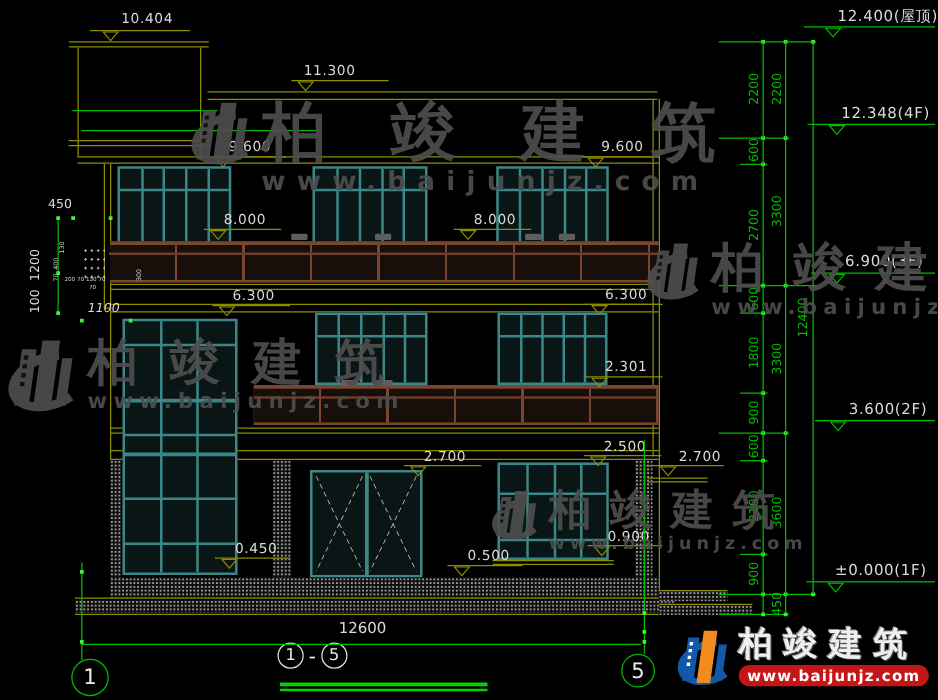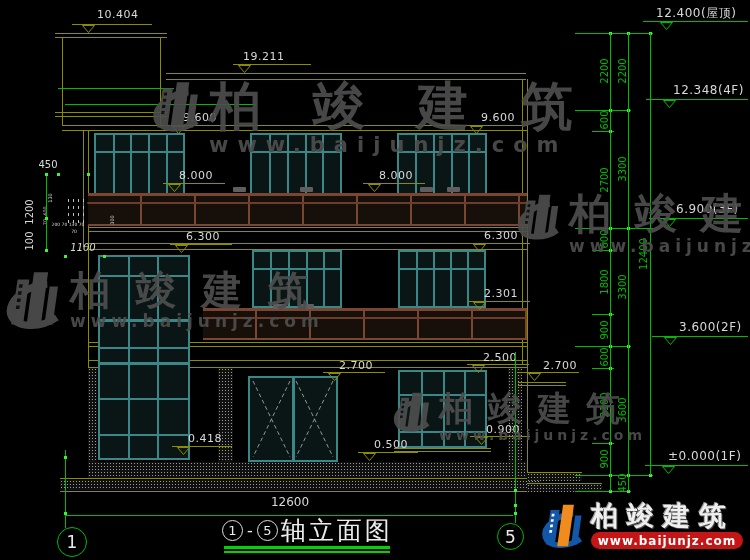--- a/index.html
+++ b/index.html
@@ -166,21 +166,20 @@
   <div class="lh" style="left:60px;top:478px;width:480px"></div>
   <div class="stip" style="left:60px;top:480px;width:480px;height:10px"></div>
   <div class="lh" style="left:60px;top:491px;width:480px"></div>
   <div class="stip" style="left:527px;top:472px;width:55px;height:9px;border-top:1px solid var(--ol)"></div>
   <div class="stip" style="left:527px;top:483px;width:75px;height:9px;border-top:1px solid var(--ol)"></div>
 
   <div id="titleblock">
     <span class="circ">1</span>
     <span class="tdash">-</span>
     <span class="circ">5</span>
-    <span class="ttext">轴立面图</span>
   </div>
   <div class="tline" style="left:224px;top:546px;width:166px;height:3px"></div>
   <div class="tline" style="left:224px;top:551px;width:166px;height:2px"></div>
 
   <div id="brand" style="z-index: 5;">
     <svg width="58" height="56" viewBox="0 0 64 60">
       <path d="M50 12 A26 16 -20 1 0 58 40" fill="none" stroke="#1358a8" stroke-width="6"></path>
       <g transform="skewX(-8)">
         <rect x="26" y="8" width="10" height="38" fill="#1358a8"></rect>
         <rect x="39" y="2" width="12" height="46" fill="#f08c1e"></rect>
@@ -195,21 +194,21 @@
       <div id="brandtext">柏竣建筑</div>
       <div id="brandurl">www.baijunjz.com</div>
     </div>
   </div>
 
 <div class="mtext" style="left: 97px; top: 8px;">10.404</div>
     <div class="mline" style="left: 72px; top: 24px; width: 80px; background: rgb(140, 140, 0);"></div>
     <svg width="14" height="9" class="mtri" style="left: 82px; top: 25px;">
       <polygon points="0.5,0.5 12.5,0.5 6.5,7.5" fill="none" stroke="#8c8c00" stroke-width="1"></polygon>
     </svg>
-    <div class="mtext" style="left: 243px; top: 50px;">19.211</div>
+    <div class="mtext" style="left: 243px; top: 50px;">11.300</div>
     <div class="mline" style="left: 233px; top: 64px; width: 78px; background: rgb(140, 140, 0);"></div>
     <svg width="14" height="9" class="mtri" style="left: 238px; top: 65px;">
       <polygon points="0.5,0.5 12.5,0.5 6.5,7.5" fill="none" stroke="#8c8c00" stroke-width="1"></polygon>
     </svg>
     <div class="mtext" style="left: 183px; top: 111px;">9.600</div>
     <div class="mline" style="left: 167px; top: 125px; width: 62px; background: rgb(140, 140, 0);"></div>
     <svg width="14" height="9" class="mtri" style="left: 172px; top: 126px;">
       <polygon points="0.5,0.5 12.5,0.5 6.5,7.5" fill="none" stroke="#8c8c00" stroke-width="1"></polygon>
     </svg>
     <div class="mtext" style="left: 481px; top: 111px;">9.600</div>
@@ -255,31 +254,31 @@
     <div class="mtext" style="left: 543px; top: 359px;">2.700</div>
     <div class="mline" style="left: 517px; top: 372px; width: 62px; background: rgb(140, 140, 0);"></div>
     <svg width="14" height="9" class="mtri" style="left: 528px; top: 373px;">
       <polygon points="0.5,0.5 12.5,0.5 6.5,7.5" fill="none" stroke="#8c8c00" stroke-width="1"></polygon>
     </svg>
     <div class="mtext" style="left: 486px; top: 423px;">0.900</div>
     <div class="mline" style="left: 470px; top: 436px; width: 60px; background: rgb(140, 140, 0);"></div>
     <svg width="14" height="9" class="mtri" style="left: 475px; top: 437px;">
       <polygon points="0.5,0.5 12.5,0.5 6.5,7.5" fill="none" stroke="#8c8c00" stroke-width="1"></polygon>
     </svg>
-    <div class="mtext" style="left: 188px; top: 432px;">0.418</div>
+    <div class="mtext" style="left: 188px; top: 432px;">0.450</div>
     <div class="mline" style="left: 172px; top: 446px; width: 60px; background: rgb(140, 140, 0);"></div>
     <svg width="14" height="9" class="mtri" style="left: 177px; top: 447px;">
       <polygon points="0.5,0.5 12.5,0.5 6.5,7.5" fill="none" stroke="#8c8c00" stroke-width="1"></polygon>
     </svg>
     <div class="mtext" style="left: 374px; top: 438px;">0.500</div>
     <div class="mline" style="left: 358px; top: 452px; width: 60px; background: rgb(140, 140, 0);"></div>
     <svg width="14" height="9" class="mtri" style="left: 363px; top: 453px;">
       <polygon points="0.5,0.5 12.5,0.5 6.5,7.5" fill="none" stroke="#8c8c00" stroke-width="1"></polygon>
     </svg>
-    <div class="mtext gtext" style="left: 656px; top: 5px;">12.400(屋顶)</div>
+    <div class="mtext gtext" style="left: 670px; top: 5px;">12.400(屋顶)</div>
     <div class="mline" style="left: 643px; top: 21px; width: 105px; background: rgb(0, 188, 0);"></div>
     <svg width="14" height="9" class="mtri" style="left: 660px; top: 22px;">
       <polygon points="0.5,0.5 12.5,0.5 6.5,7.5" fill="none" stroke="#00bc00" stroke-width="1"></polygon>
     </svg>
     <div class="mtext gtext" style="left: 673px; top: 83px;">12.348(4F)</div>
     <div class="mline" style="left: 646px; top: 99px; width: 102px; background: rgb(0, 188, 0);"></div>
     <svg width="14" height="9" class="mtri" style="left: 663px; top: 100px;">
       <polygon points="0.5,0.5 12.5,0.5 6.5,7.5" fill="none" stroke="#00bc00" stroke-width="1"></polygon>
     </svg>
     <div class="mtext gtext" style="left: 676px; top: 202px;">6.900(3F)</div>

